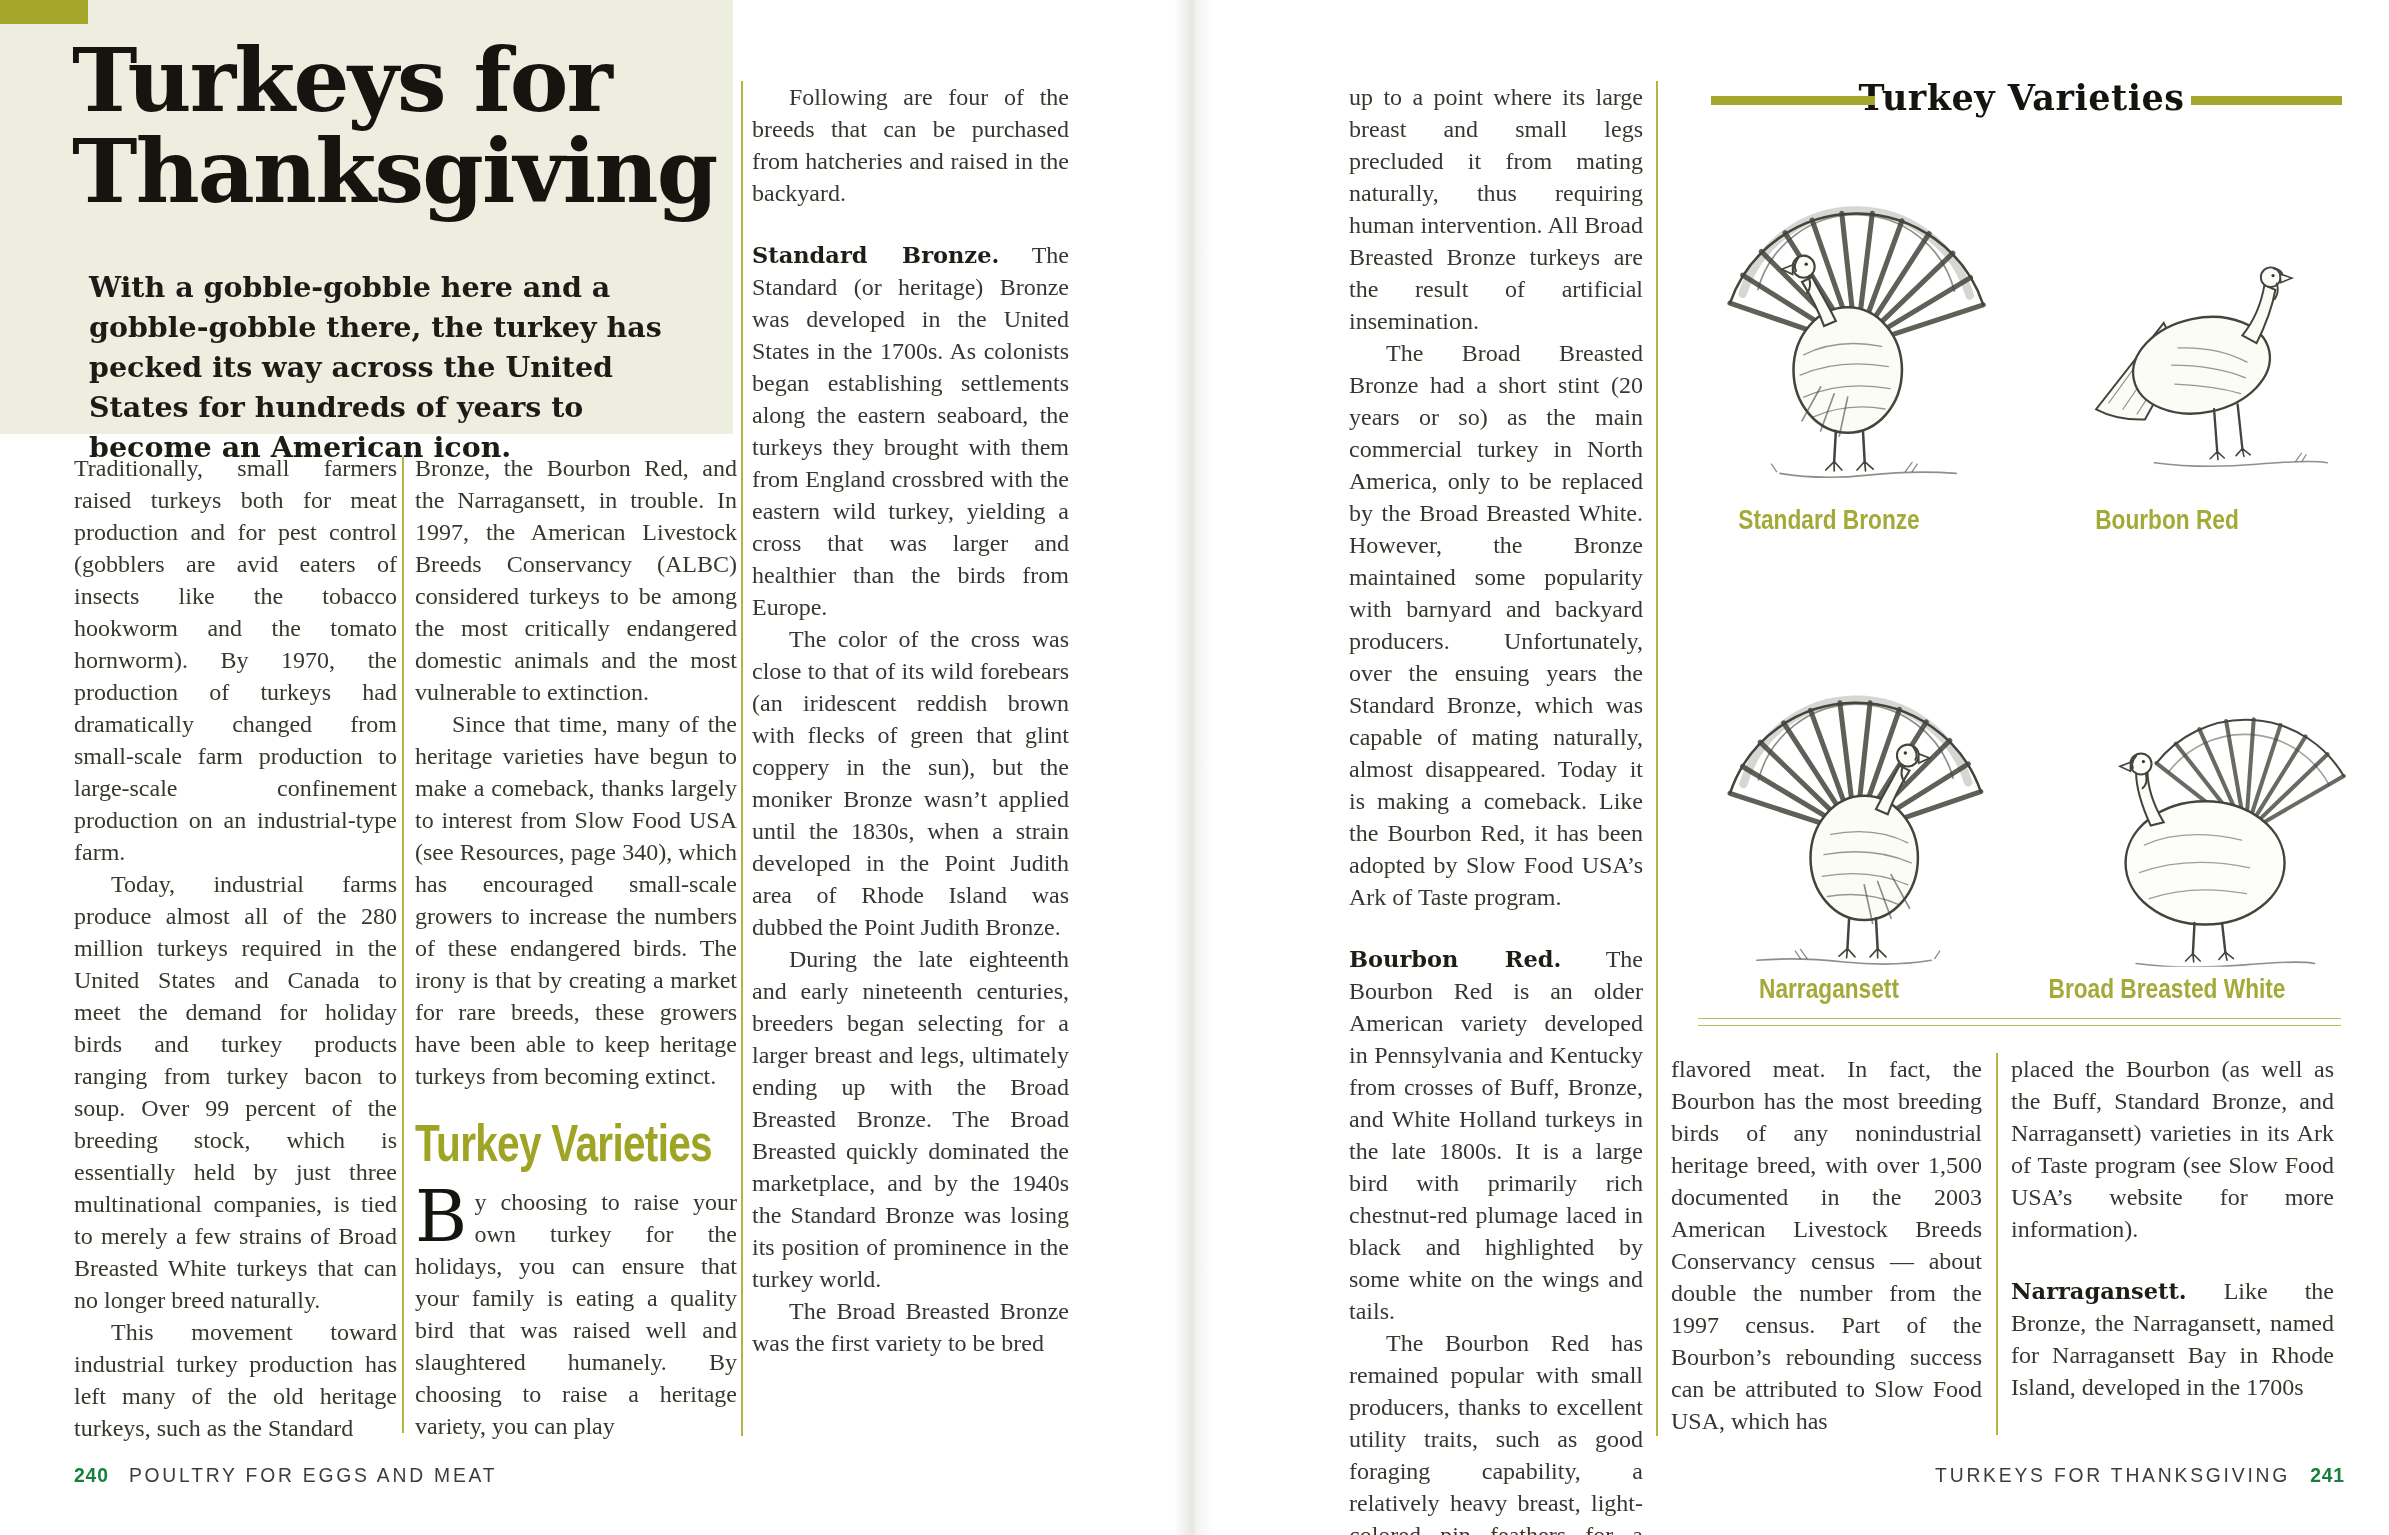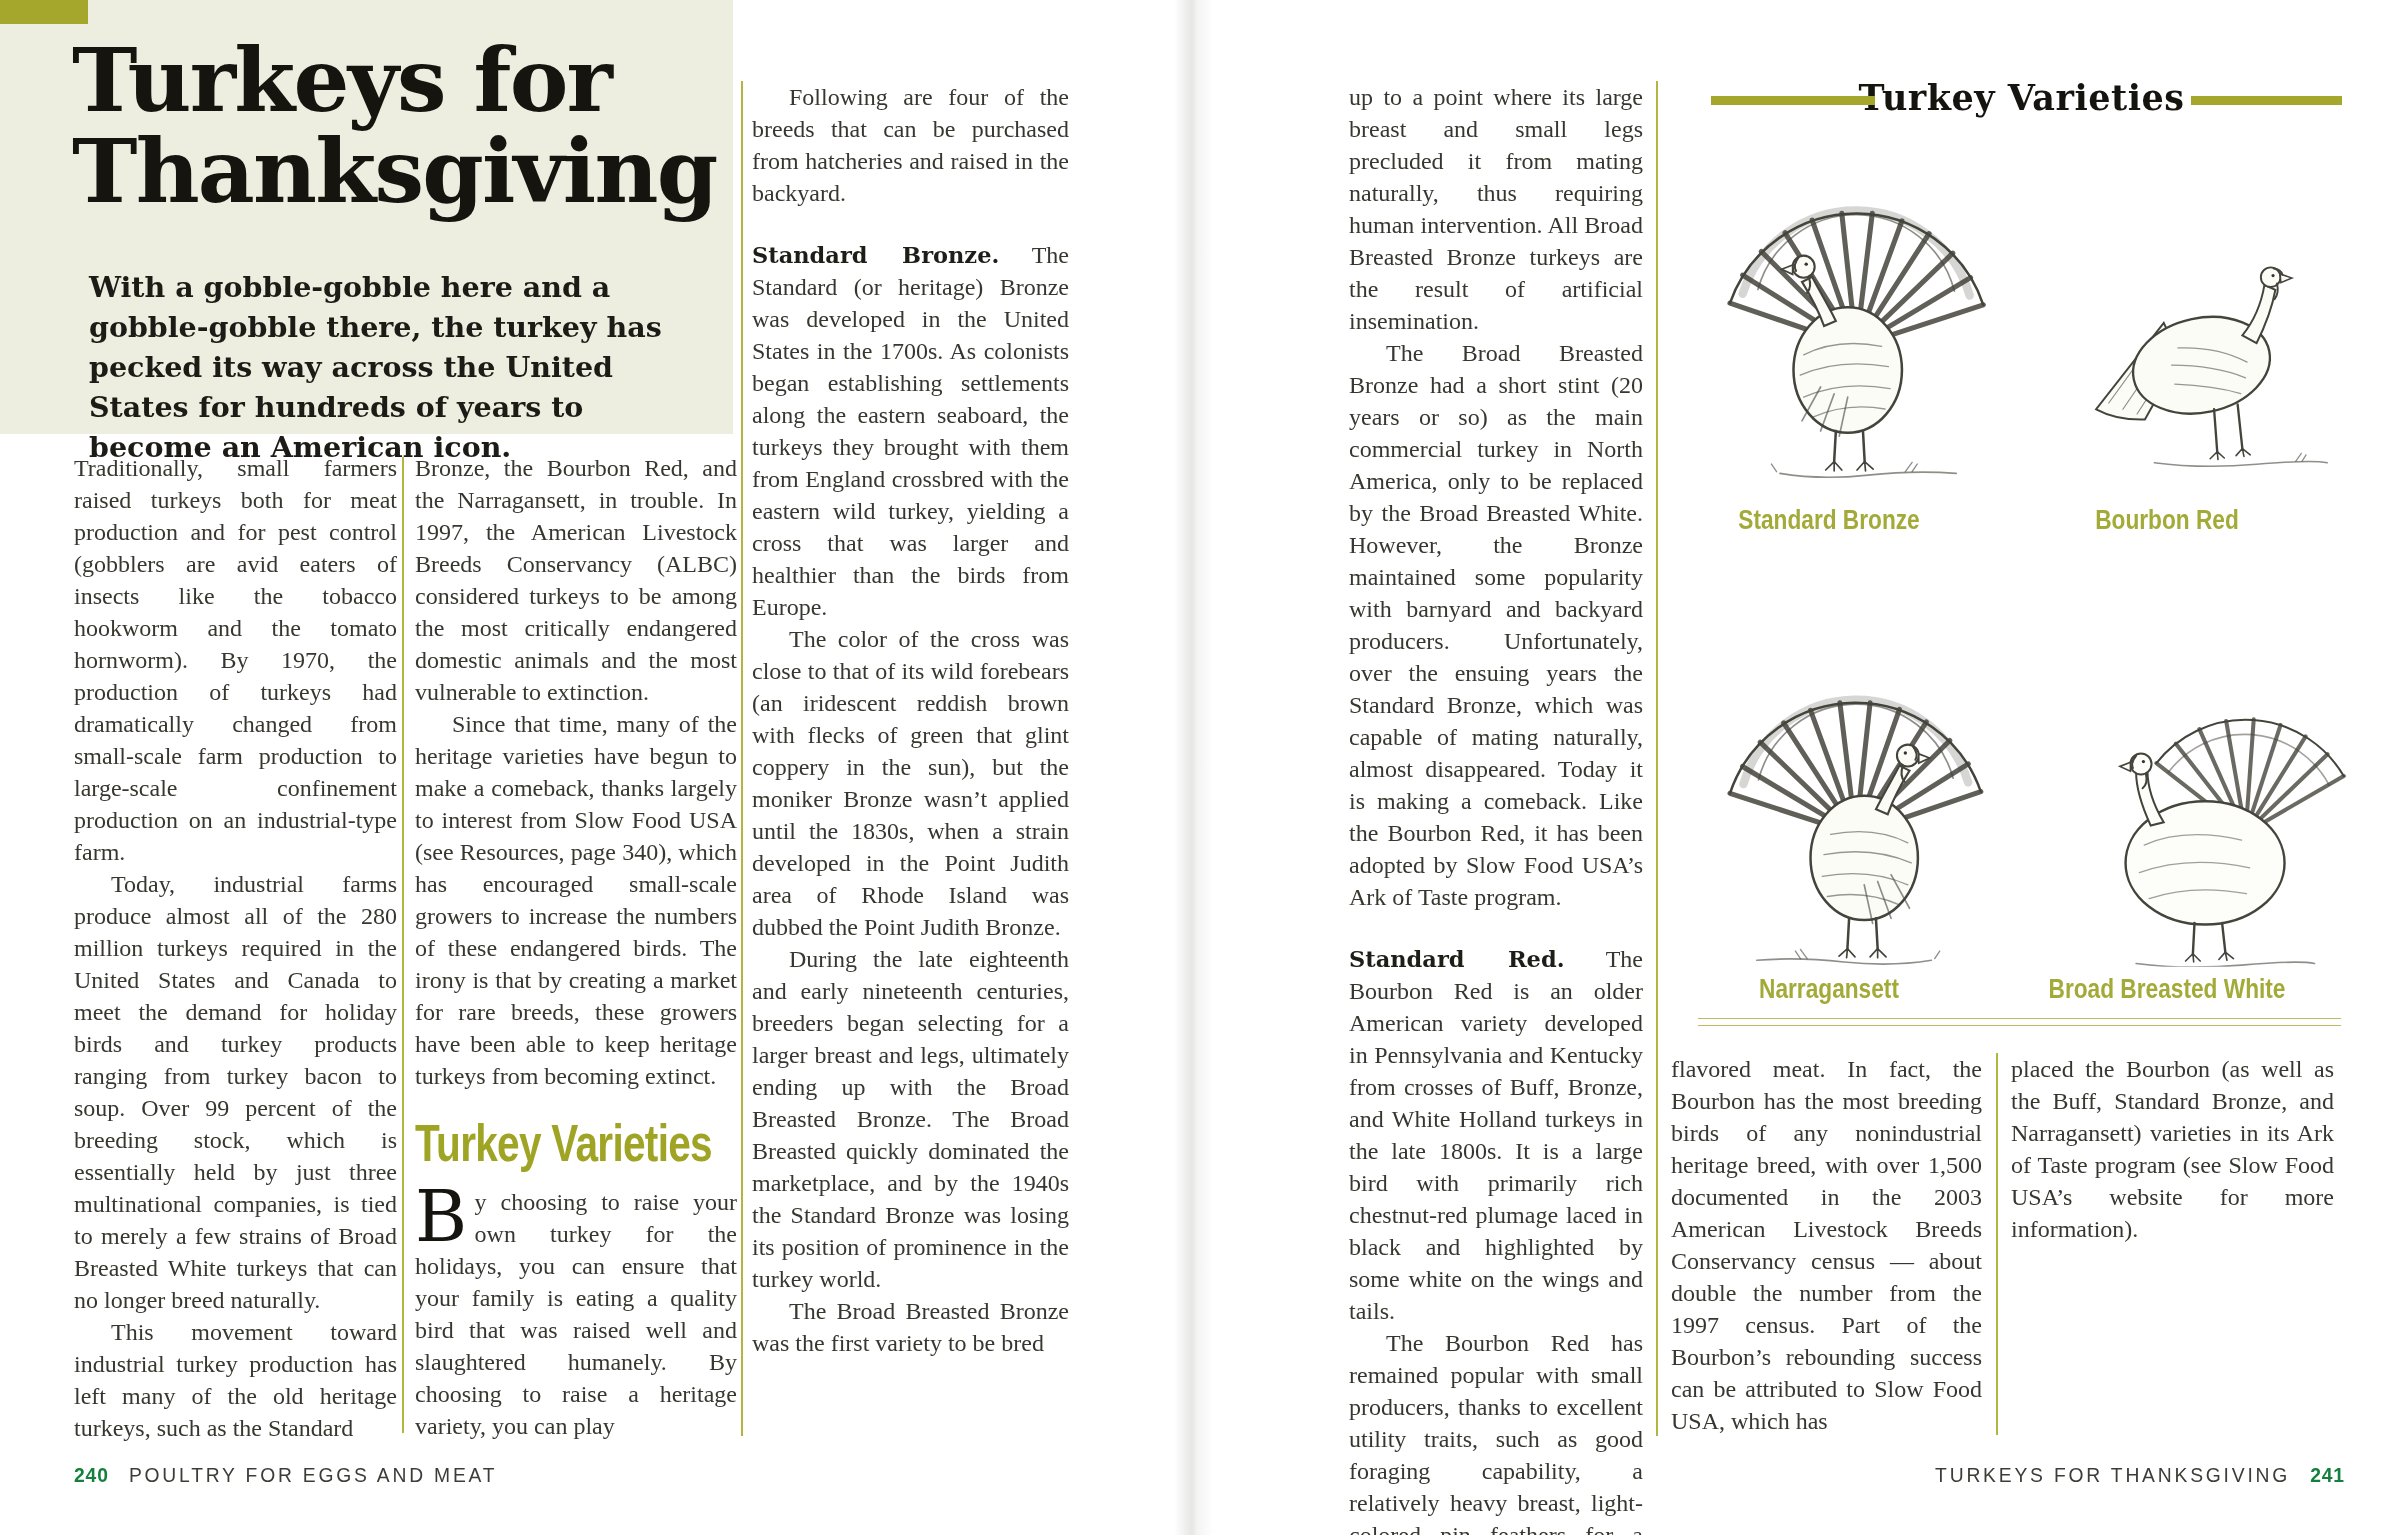--- a/index.html
+++ b/index.html
@@ -200,21 +200,21 @@
     <p class="ind">The Broad Breasted Bronze was the first variety to be bred</p>
   </div>
 
   <div class="footer footer-left">
     <span class="fnum">240</span><span class="sep"></span><span>POULTRY FOR EGGS AND MEAT</span>
   </div>
 
   <div class="bodycol" style="left:1349px;top:81px;width:294px;">
     <p>up to a point where its large breast and small legs precluded it from mating naturally, thus requiring human intervention. All Broad Breasted Bronze turkeys are the result of artificial insemination.</p>
     <p class="ind">The Broad Breasted Bronze had a short stint (20 years or so) as the main commercial turkey in North America, only to be replaced by the Broad Breasted White. However, the Bronze maintained some popularity with barnyard and backyard producers. Unfortunately, over the ensuing years the Standard Bronze, which was capable of mating naturally, almost disappeared. Today it is making a comeback. Like the Bourbon Red, it has been adopted by Slow Food USA’s Ark of Taste program.</p>
-    <p class="gap"><b class="lead">Standard Red.</b> <span>The Bourbon Red is an older American variety developed in Pennsylvania and Kentucky from crosses of Buff, Bronze, and White Holland turkeys in the late 1800s. It is a large bird with primarily rich chestnut-red plumage laced in black and highlighted by some white on the wings and tails.</span></p>
+    <p class="gap"><b class="lead">Bourbon Red.</b> <span>The Bourbon Red is an older American variety developed in Pennsylvania and Kentucky from crosses of Buff, Bronze, and White Holland turkeys in the late 1800s. It is a large bird with primarily rich chestnut-red plumage laced in black and highlighted by some white on the wings and tails.</span></p>
     <p class="ind">The Bourbon Red has remained popular with small producers, thanks to excellent utility traits, such as good foraging capability, a relatively heavy breast, light-colored pin feathers for a clean carcass, and richly</p>
   </div>
 
   <div class="vrule" style="left:1656px;top:81px;height:1355px;"></div>
 
   <div class="sidebar-head">Turkey Varieties</div>
   <div class="head-bar bar-left"></div>
   <div class="head-bar bar-right"></div>
 
   <div class="turkey" style="left:1702px;top:118px;width:305px;height:377px;">
@@ -248,20 +248,21 @@
   <div class="dbl-rule"></div>
 
   <div class="bodycol" style="left:1671px;top:1053px;width:311px;">
     <p>flavored meat. In fact, the Bourbon has the most breeding birds of any nonindustrial heritage breed, with over 1,500 documented in the 2003 American Livestock Breeds Conservancy census — about double the number from the 1997 census. Part of the Bourbon’s rebounding success can be attributed to Slow Food USA, which has</p>
   </div>
 
   <div class="vrule" style="left:1996px;top:1053px;height:382px;"></div>
 
   <div class="bodycol" style="left:2011px;top:1053px;width:323px;">
     <p>placed the Bourbon (as well as the Buff, Standard Bronze, and Narragansett) varieties in its Ark of Taste program (see Slow Food USA’s website for more information).</p>
+    <p class="gap"><b class="lead">Narragansett.</b> <span>Like the Bronze, the Narragansett, named for Narragansett Bay in Rhode Island, developed in the 1700s</span></p>
   </div>
 
   <div class="footer footer-right">
     <span>TURKEYS FOR THANKSGIVING</span><span class="sep"></span><span class="fnum">241</span>
   </div>
 
 </div>
 
 
 </body></html>

